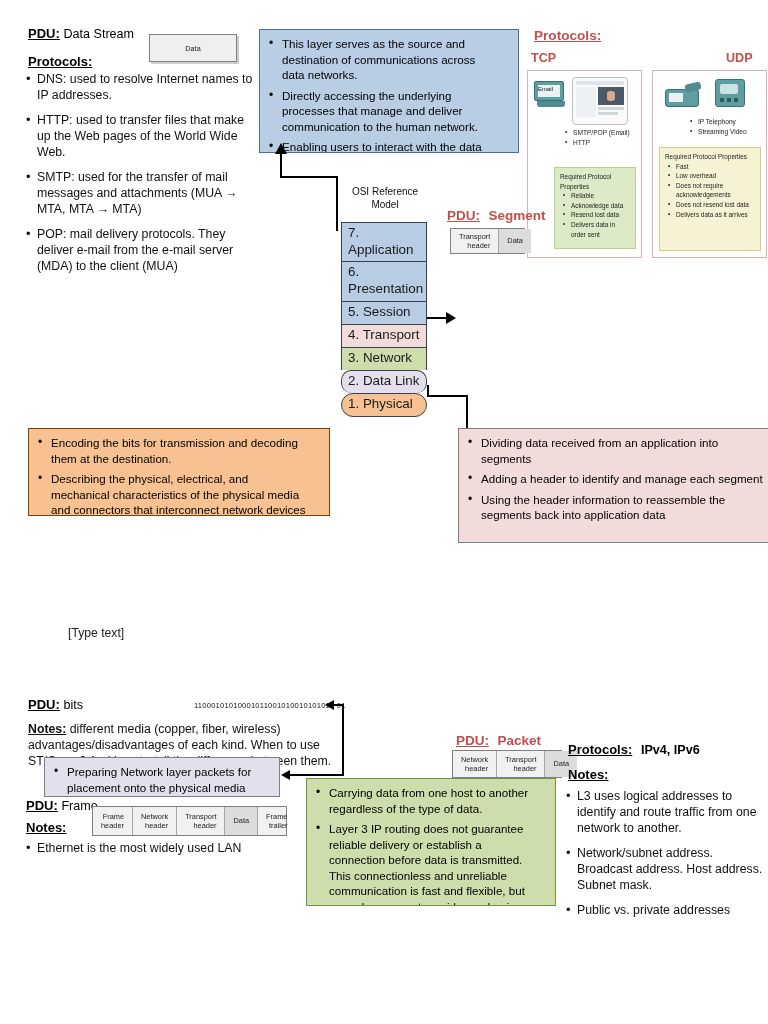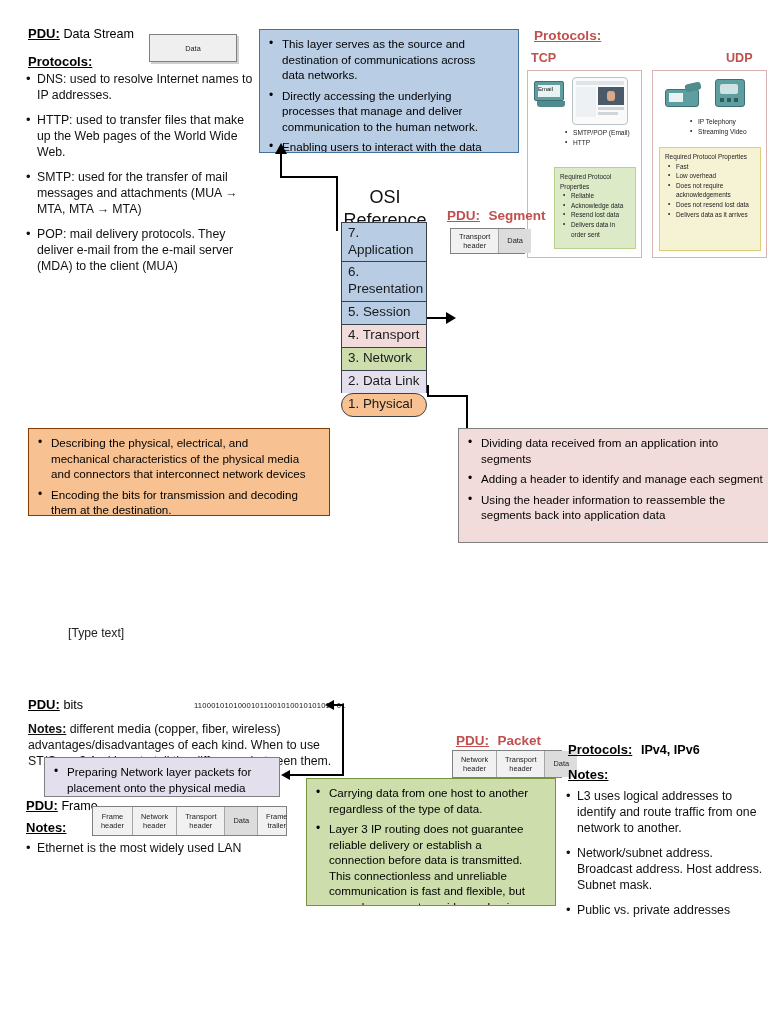--- a/index.html
+++ b/index.html
@@ -24,28 +24,28 @@
   .callout li{position:relative;padding-left:16px;margin-bottom:5px;}
   .callout li:before{content:"\2022";position:absolute;left:3px;top:-1px;font-size:12px;}
 
   .cbox-blue{background:#b9cde5;border-color:#41719c;}
   .cbox-orange{background:#f7c191;border-color:#7f3f00;}
   .cbox-pink{background:#f2dcdb;border-color:#7f7f7f;}
   .cbox-green{background:#cdddac;border-color:#76923c;}
   .cbox-purple{background:#e4dfec;border-color:#7f7f7f;}
 
   
-  .osi-title{font-size:18px;line-height:1.25;text-align:center;color:#111;}
+  .osi-title{font-size:10px;line-height:1.25;text-align:center;color:#111;}
   .osi-row{border:1px solid #39414d;border-bottom:none;font-size:13.4px;
            padding:1px 6px;height:20px;line-height:18px;color:#1a1a1a;}
   .osi-row:last-child{border-bottom:1px solid #39414d;}
 
   
   .strip{display:flex;border:1px solid #808080;background:#f1f1f1;}
-  .strip .cell{border-right:1px solid #a6a6a6;text-align:center;font-size:7.4px;
+  .strip .cell{border-right:1px solid #a6a6a6;text-align:right;font-size:7.4px;
                line-height:1.22;color:#222;padding:3px 8px;display:flex;
                align-items:center;justify-content:center;}
   .strip .cell:last-child{border-right:none;}
   .strip .data{background:#dcdcdc;}
 
   
   .redhead{color:#c0504d;font-weight:bold;font-size:13.5px;}
 
   
   .panel{border:1px solid #d9b3b3;background:#fff;}
@@ -177,21 +177,21 @@
     <div>7.</div>
     <div>Application</div>
   </div>
   <div class="osi-row" style="background:#b8cce4;height:37px;line-height:17px;padding-top:1px;">
     <div>6.</div>
     <div>Presentation</div>
   </div>
   <div class="osi-row" style="background:#b8cce4;">5. Session</div>
   <div class="osi-row" style="background:#f2dcdb;">4. Transport</div>
   <div class="osi-row" style="background:#cdddac;">3. Network</div>
-  <div class="osi-row" style="background:#e4dfec;">2. Data Link</div>
+  <div class="osi-row" style="background:#e4dfec;border-radius:10px;">2. Data Link</div>
   <div class="osi-row" style="background:#f7c191;border-radius:12px;">1.  Physical</div>
 </div>
 
 <div class="abs line" style="left:427px;top:317px;width:20px;height:2px;"></div>
 <div class="abs" style="left:446px;top:312px;width:0;height:0;border-top:6px solid transparent;border-bottom:6px solid transparent;border-left:10px solid #000;"></div>
 
 <div class="abs line" style="left:427px;top:385px;width:2px;height:12px;"></div>
 <div class="abs line" style="left:427px;top:395px;width:40px;height:2px;"></div>
 <div class="abs line" style="left:466px;top:395px;width:2px;height:42px;"></div>
 <div class="abs" style="left:461px;top:434px;width:0;height:0;border-left:6px solid transparent;border-right:6px solid transparent;border-top:11px solid #000;"></div>
@@ -200,22 +200,22 @@
   <span class="b u redhead">PDU:</span>
   <span class="b redhead" style="margin-left:4px;">Segment</span>
 </div>
 <div class="abs strip" style="left:450px;top:228px;width:75px;height:26px;">
   <div class="cell" style="width:40px;">Transport header</div>
   <div class="cell data" style="width:35px;">Data</div>
 </div>
 
 <div class="abs callout cbox-orange" style="left:28px;top:428px;width:302px;height:88px;">
   <ul>
+    <li>Encoding the bits for transmission and decoding them at the destination.</li>
     <li>Describing the physical, electrical, and mechanical characteristics of the physical media and connectors that interconnect network devices</li>
-    <li>Encoding the bits for transmission and decoding them at the destination.</li>
   </ul>
 </div>
 
 <div class="abs callout cbox-pink" style="left:458px;top:428px;width:328px;height:115px;">
   <ul>
     <li>Dividing data received from an application into segments</li>
     <li>Adding a header to identify and manage each segment</li>
     <li>Using the header information to reassemble the segments back into application data</li>
 
   </ul>

